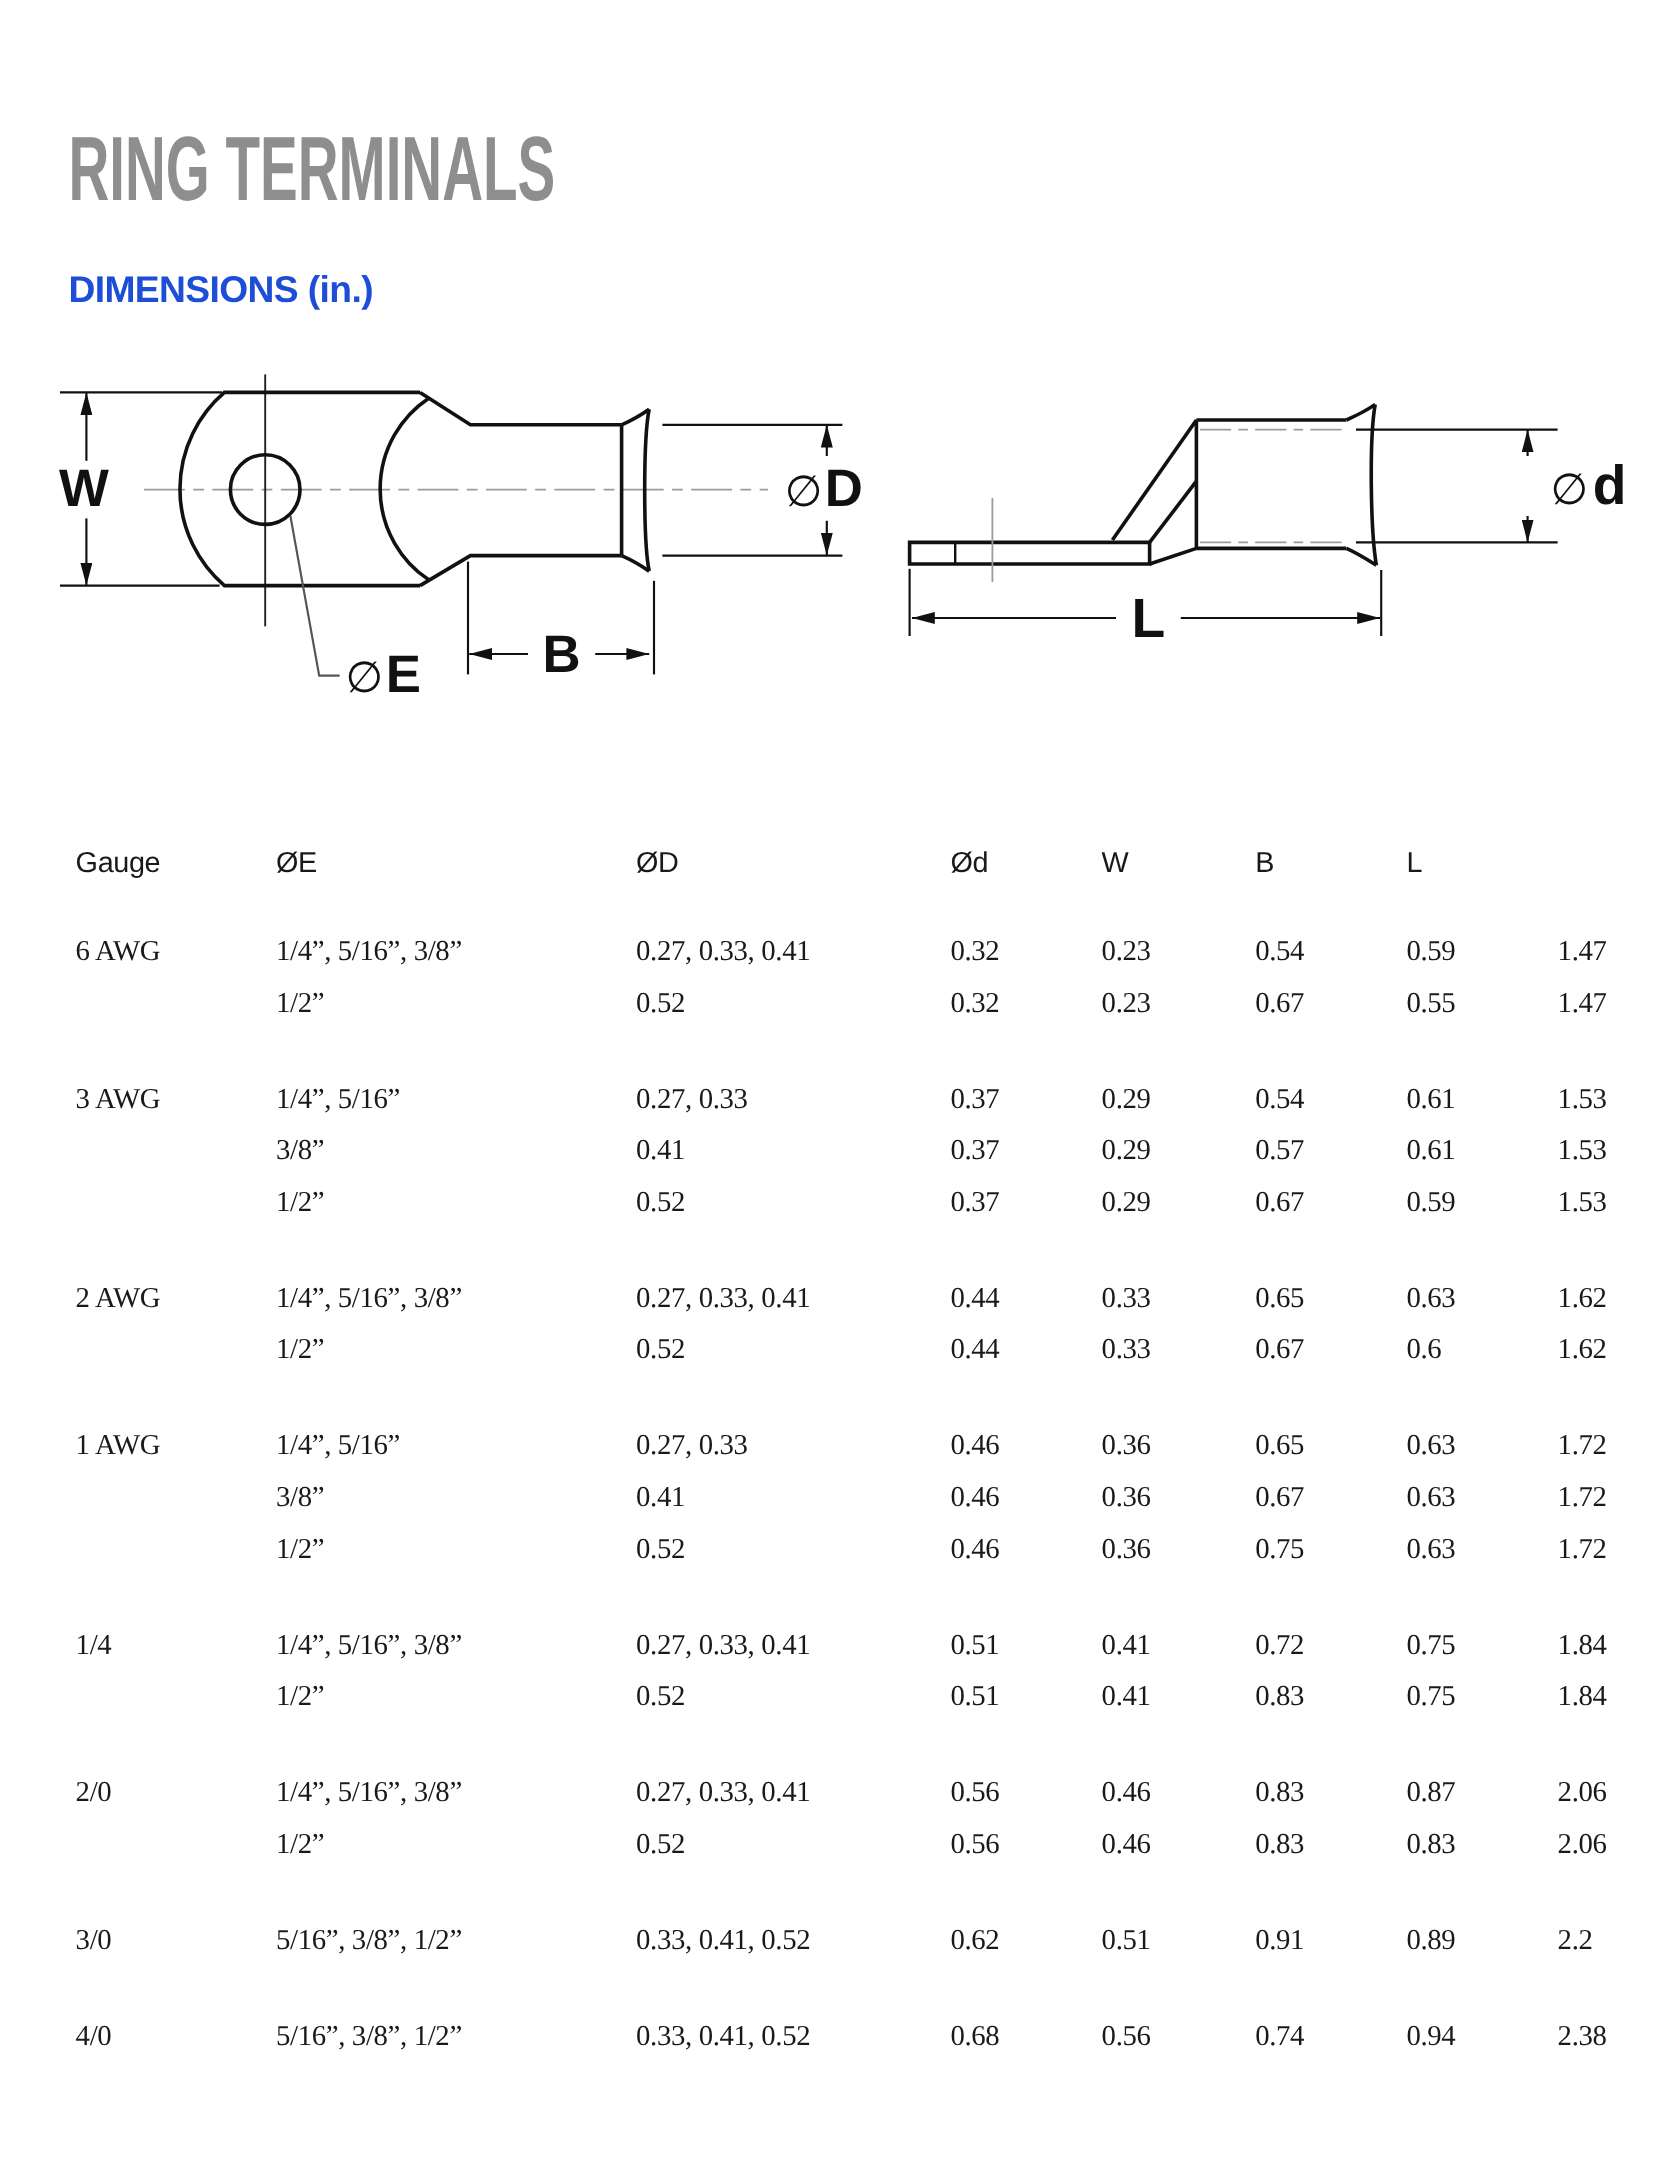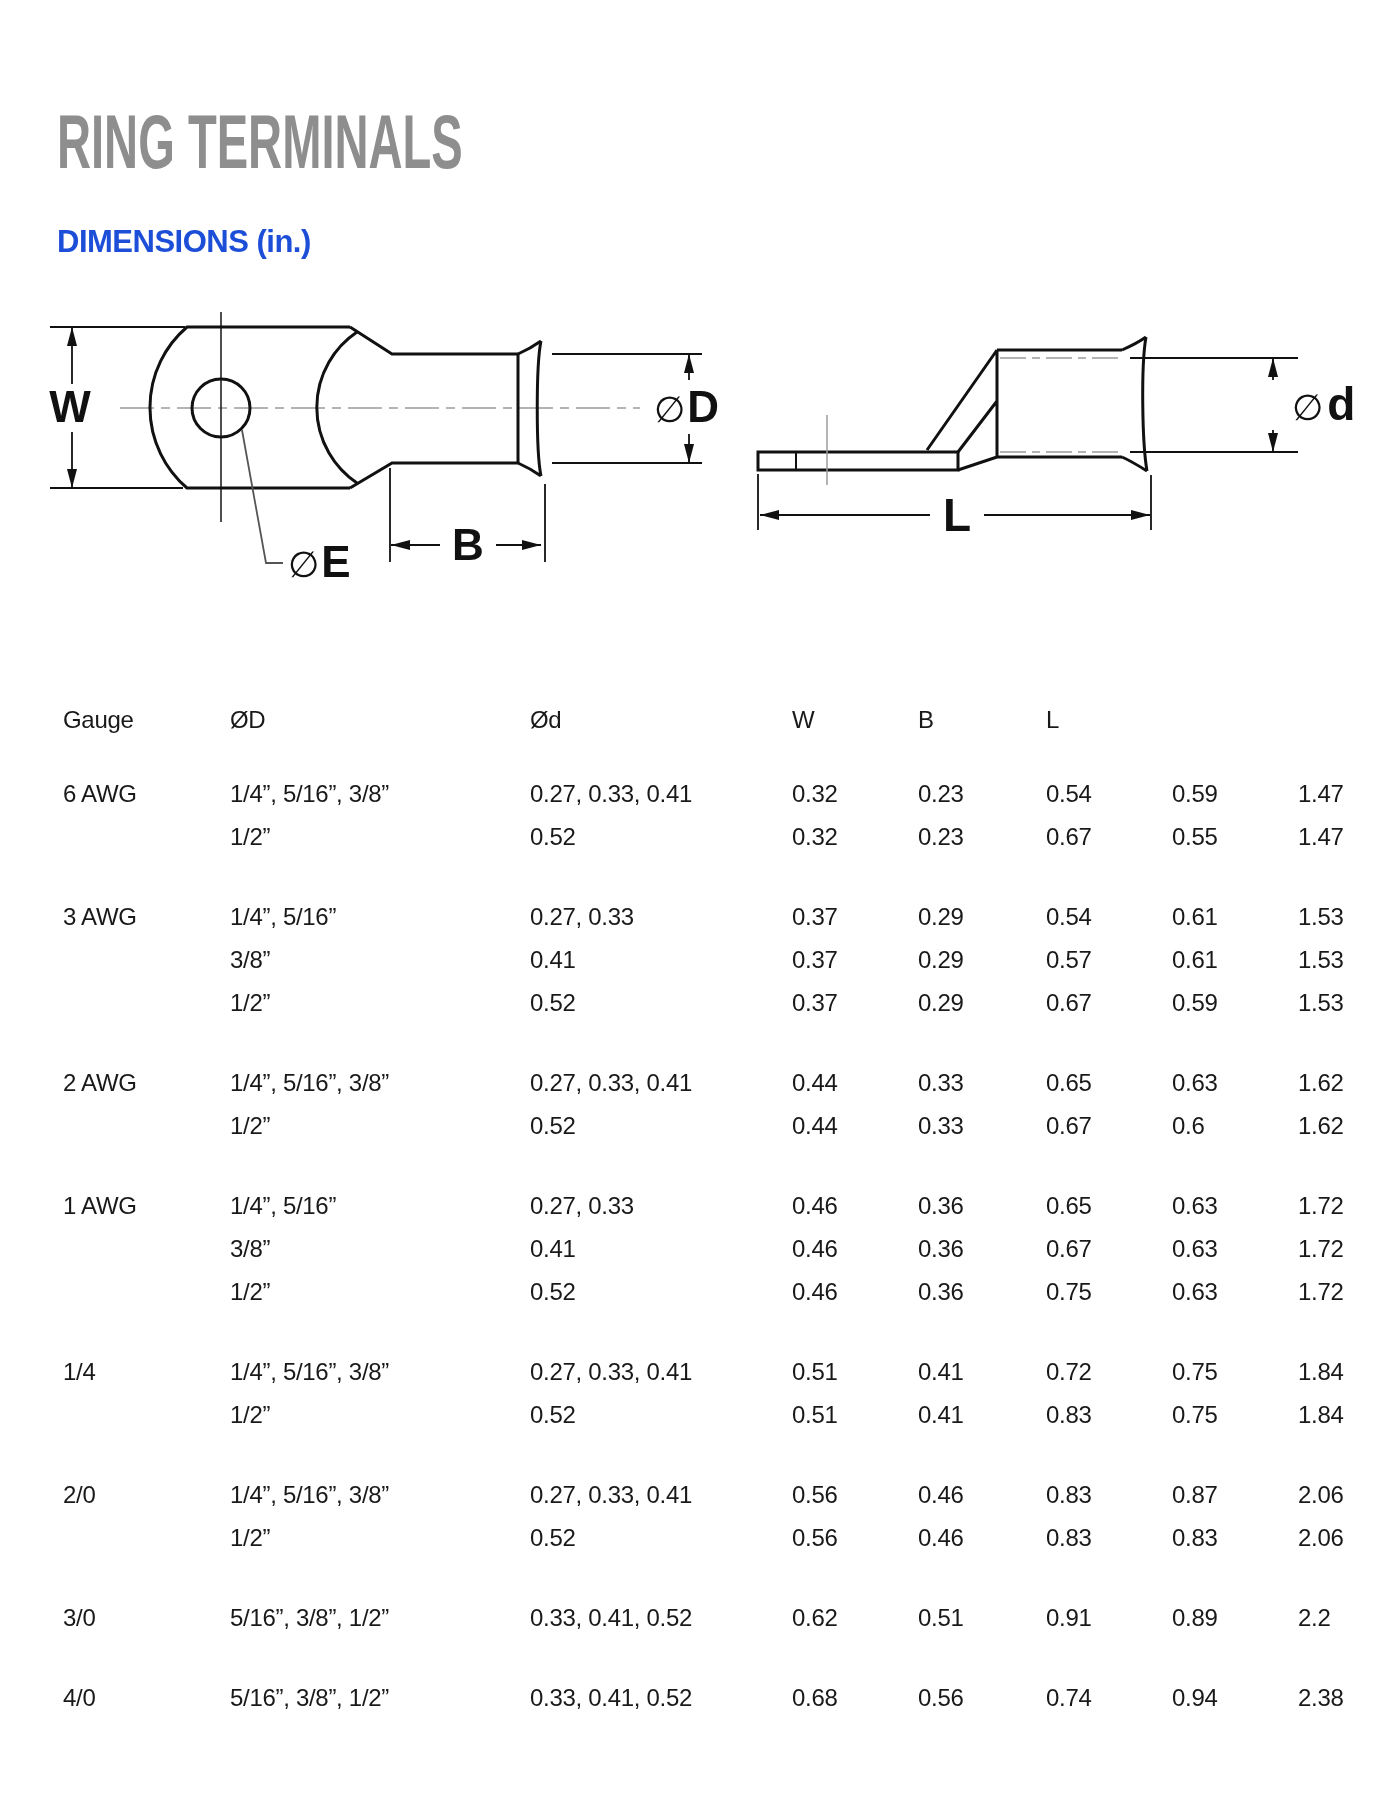--- a/index.html
+++ b/index.html
@@ -23,21 +23,21 @@
   }
   svg.diagram{top:270px;left:0;}
   svg.diagram text{font-family:"Liberation Sans",sans-serif;fill:#111;}
   .dimtable{top:700px;left:63px;width:1337px;}
   .thead,.trow{
     display:grid;
     grid-template-columns:167px 300px 262px 126px 128px 126px 126px 1fr;
   }
   .thead{height:40px;line-height:40px;font-weight:normal;font-size:24px;
     letter-spacing:-0.3px;margin-bottom:32px;}
-  .trow{height:43px;line-height:43px;font-size:24px;letter-spacing:-0.3px;}
+  .trow{height:43px;line-height:43px;font-size:24px;letter-spacing:-0.3px;font-family:Liberation Serif, serif;}
   .tgroup{margin-bottom:37px;}
   .c{white-space:nowrap;overflow:visible;}
 </style>
 </head>
 <body>
 
 <main>
 
   <h1 class="abs title">RING TERMINALS</h1>
   <h2 class="abs subtitle">DIMENSIONS (in.)</h2>
@@ -119,20 +119,21 @@
         <path d="M930,245 H760" marker-end="url(#arr)"></path>
         <path d="M984,245 H1150" marker-end="url(#arr)"></path>
       </g>
       <text x="957" y="261" text-anchor="middle" font-size="46" font-weight="bold">L</text>
     </g>
   </svg>
 
   <section class="abs dimtable">
     <div class="thead">
       <div class="c">Gauge</div>
+      <div class="c">ØE</div>
       <div class="c">ØD</div>
       <div class="c">Ød</div>
       <div class="c">W</div>
       <div class="c">B</div>
       <div class="c">L</div>
     </div>
 
     <div class="tgroup">
       <div class="trow">
         <div class="c">6 AWG</div>

